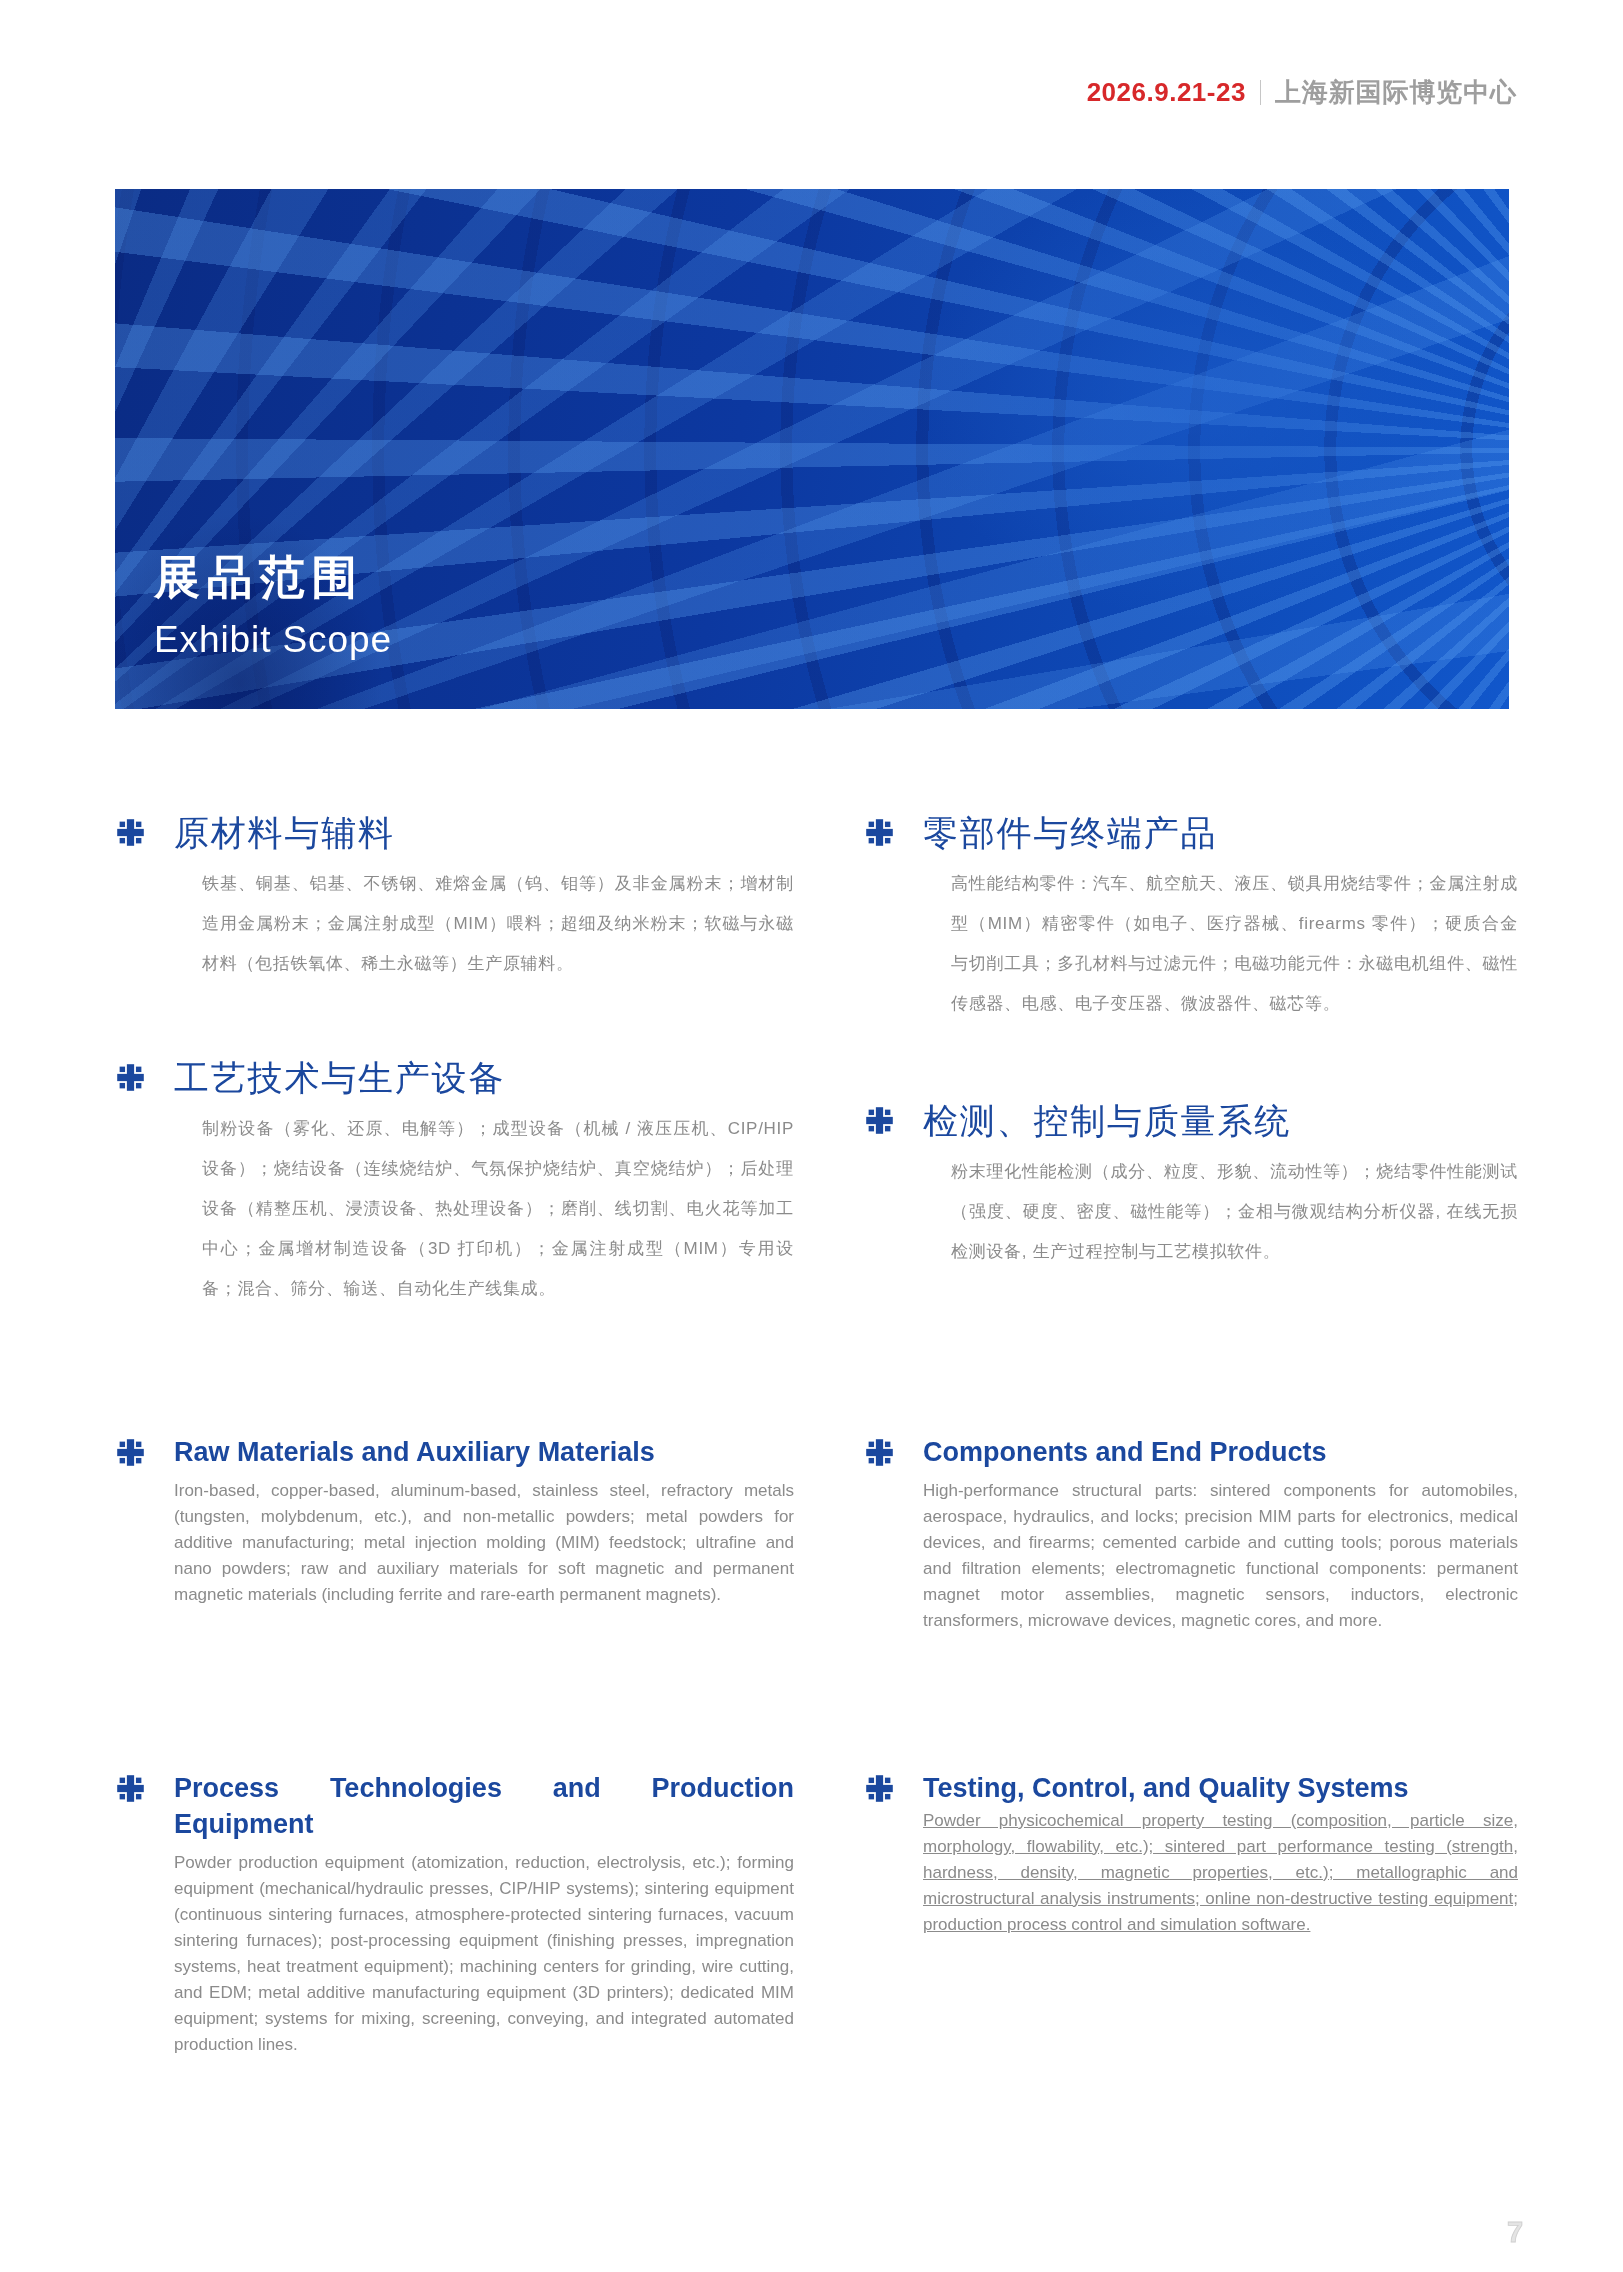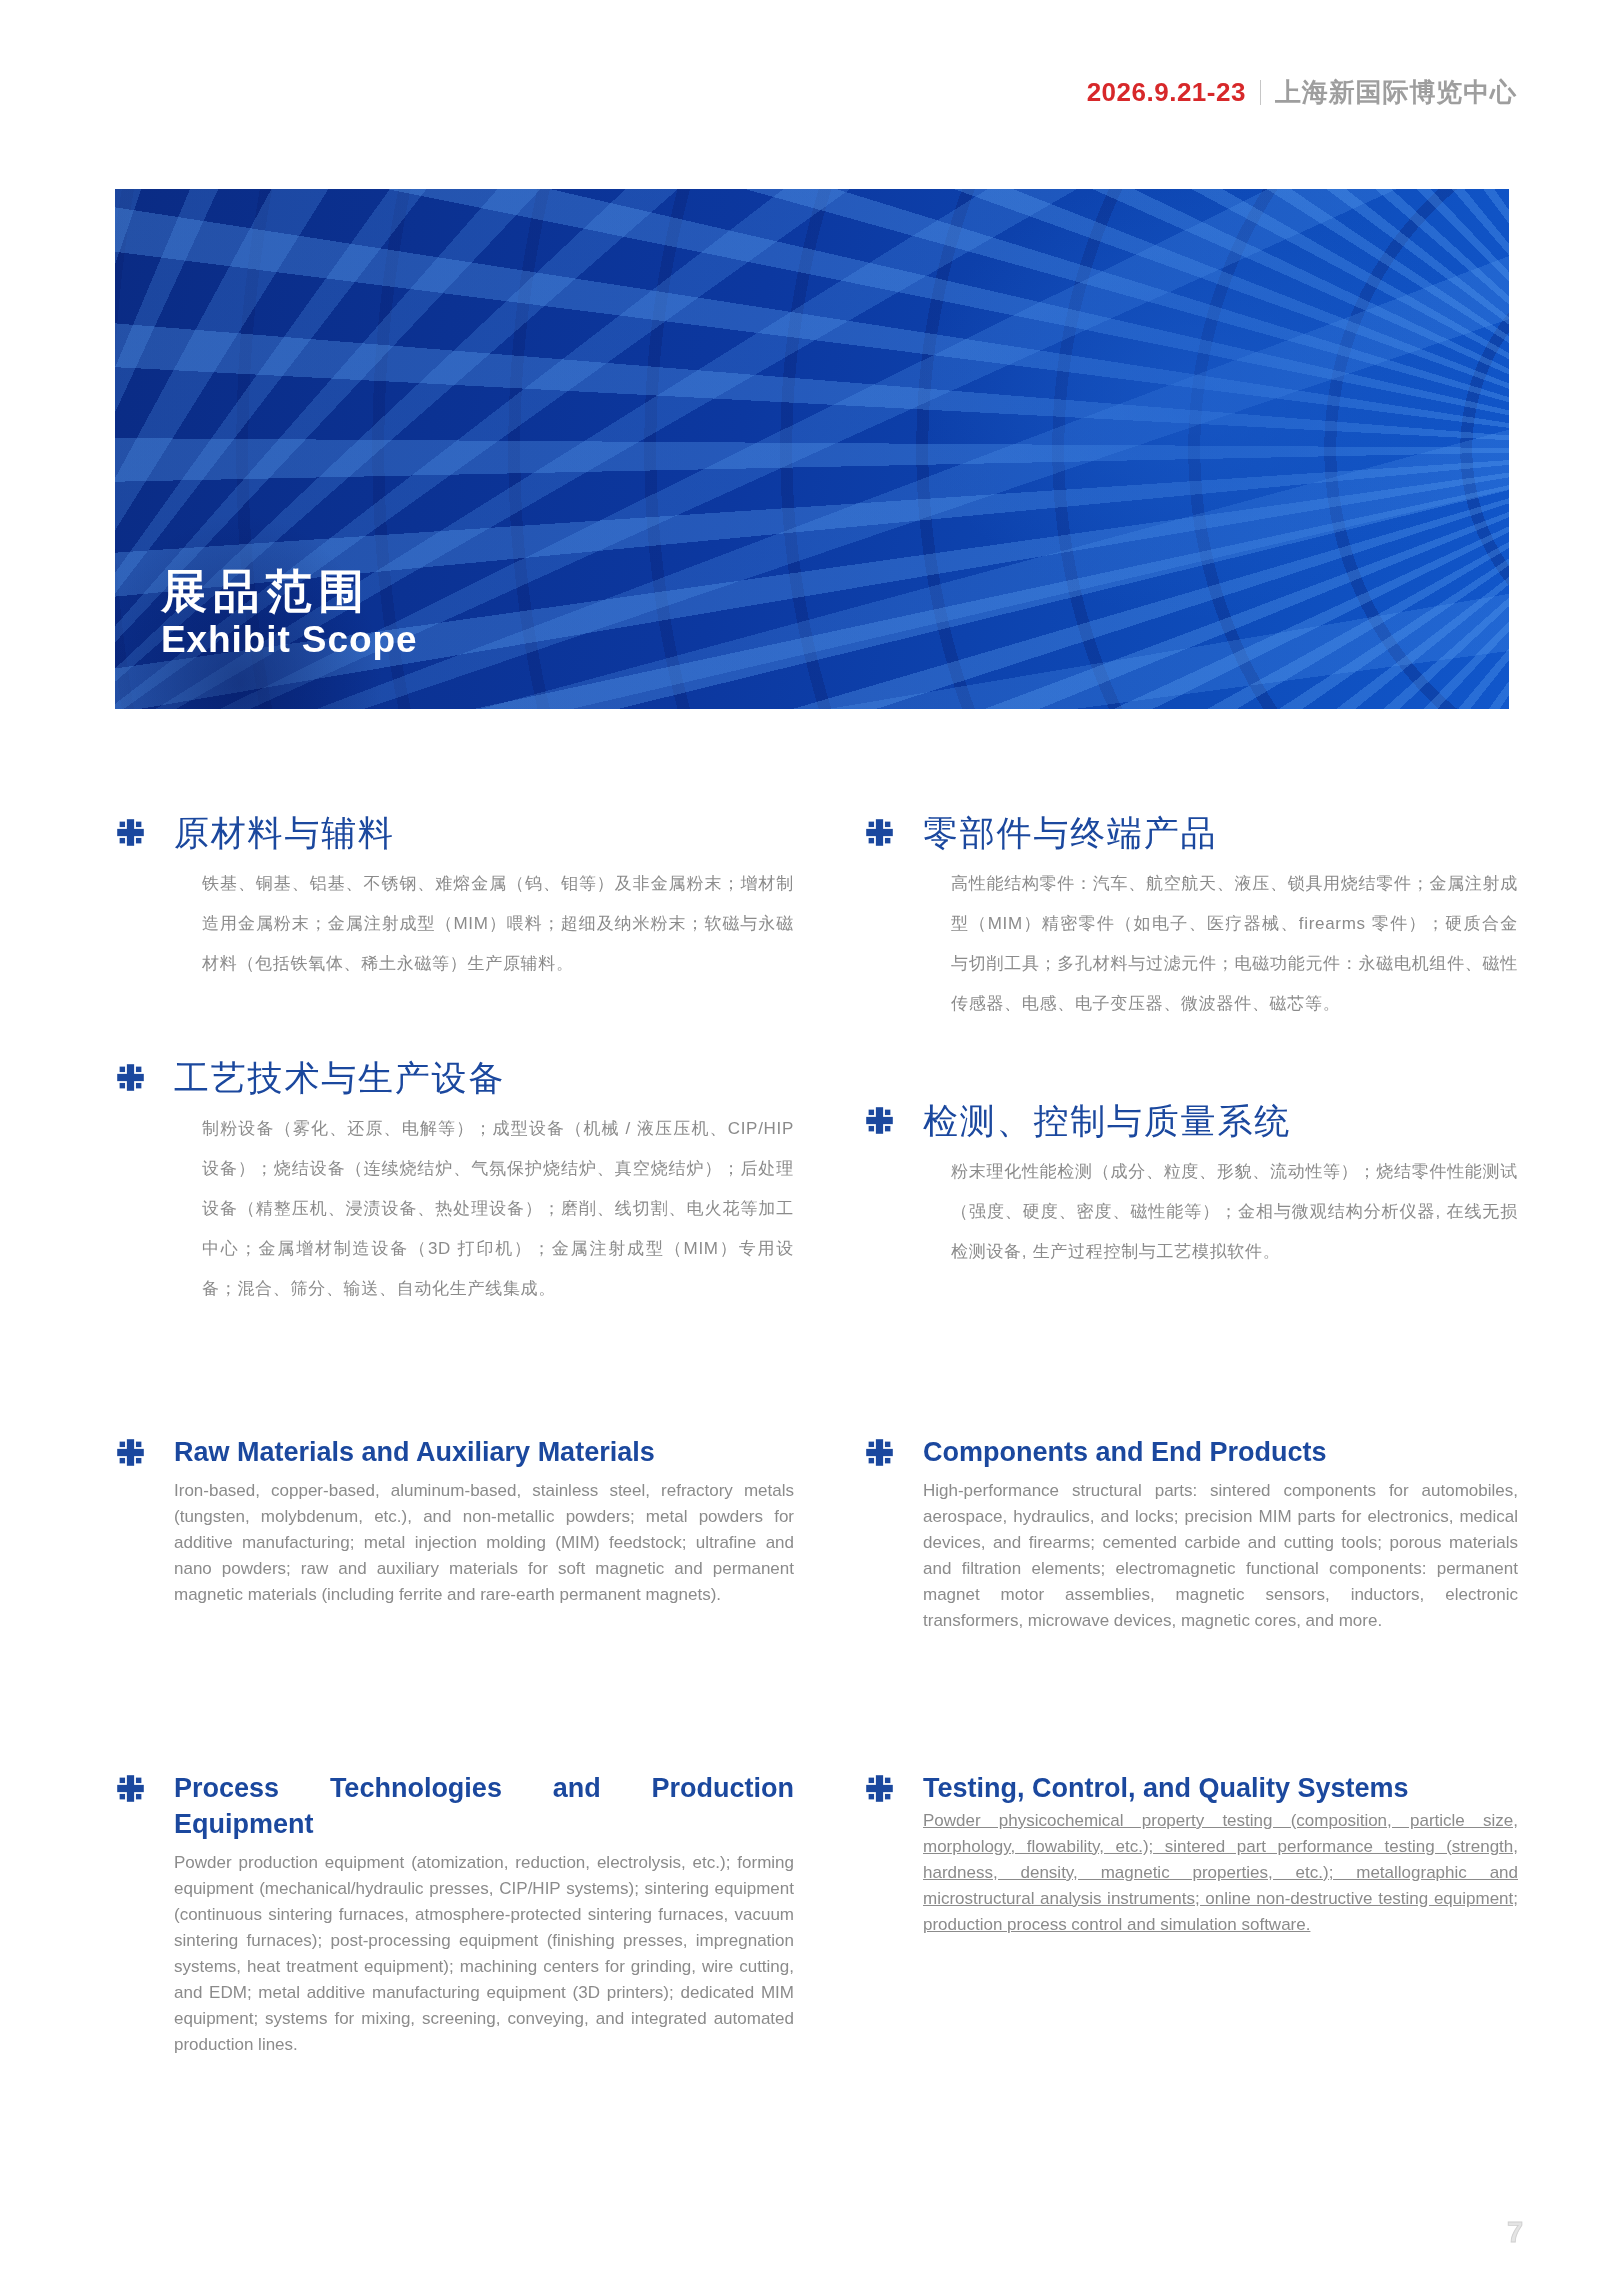--- a/index.html
+++ b/index.html
@@ -35,26 +35,26 @@
   .banner{
     position:absolute;left:115px;top:189px;width:1394px;height:520px;overflow:hidden;
     background:
       radial-gradient(ellipse 236px 282px at 9% 95%, rgba(4,18,80,0.45), rgba(4,18,80,0) 60%),
       radial-gradient(ellipse 409px 318px at 78% 40%, rgba(30,95,205,0.50), rgba(30,95,205,0) 70%),
       repeating-conic-gradient(from 0deg at 112% 50%, rgba(95,165,245,0.30) 0deg 1.6deg, rgba(95,165,245,0) 1.6deg 4.2deg),
       repeating-conic-gradient(from 30deg at -15% 130%, rgba(85,155,240,0.24) 0deg 2deg, rgba(85,155,240,0) 2deg 5.6deg),
       repeating-radial-gradient(circle at 112% 50%, rgba(8,30,110,0) 0 68px, rgba(8,30,110,0.30) 68px 80px, rgba(8,30,110,0) 80px 136px),
       linear-gradient(100deg,#0a2b84 0%,#0c38a0 45%,#0e4cba 80%,#1157cb 100%);
   }
-  .banner .title-block{position:absolute;left:46px;bottom:49px;}
+  .banner .title-block{position:absolute;left:39px;bottom:49px;}
   .banner .title-zh{
     color:#ffffff;font-weight:700;font-size:46px;letter-spacing:6.4px;line-height:1.1;
   }
   .banner .title-en{
-    color:#ffffff;font-weight:700;font-size:37px;letter-spacing:0.9px;margin-top:5px;line-height:1.05;
+    color:#ffffff;font-weight:400;font-size:37px;letter-spacing:0.9px;margin-top:19px;line-height:1.05;
   }
 
   
   .section{position:absolute;}
   .col-left{left:174px;width:620px;}
   .col-right{left:923px;width:595px;}
 
   .bullet{
     position:absolute;left:-58px;top:3.6px;width:29px;height:29px;
   }

